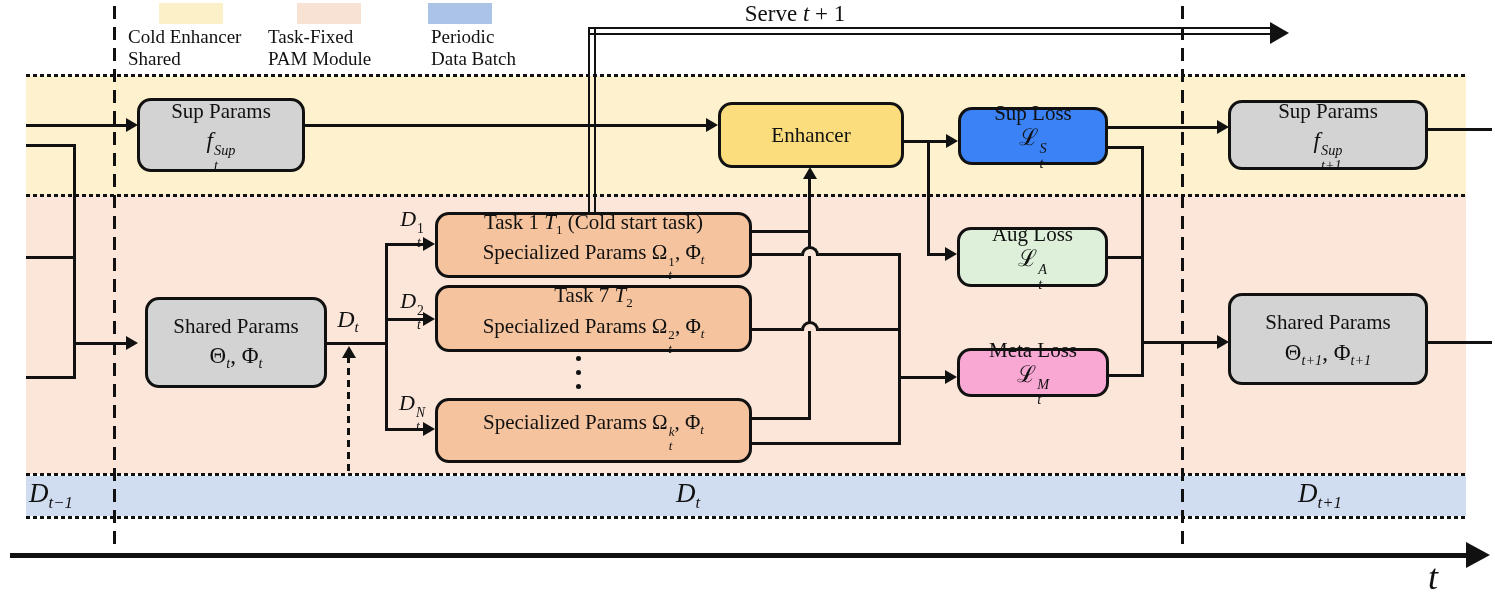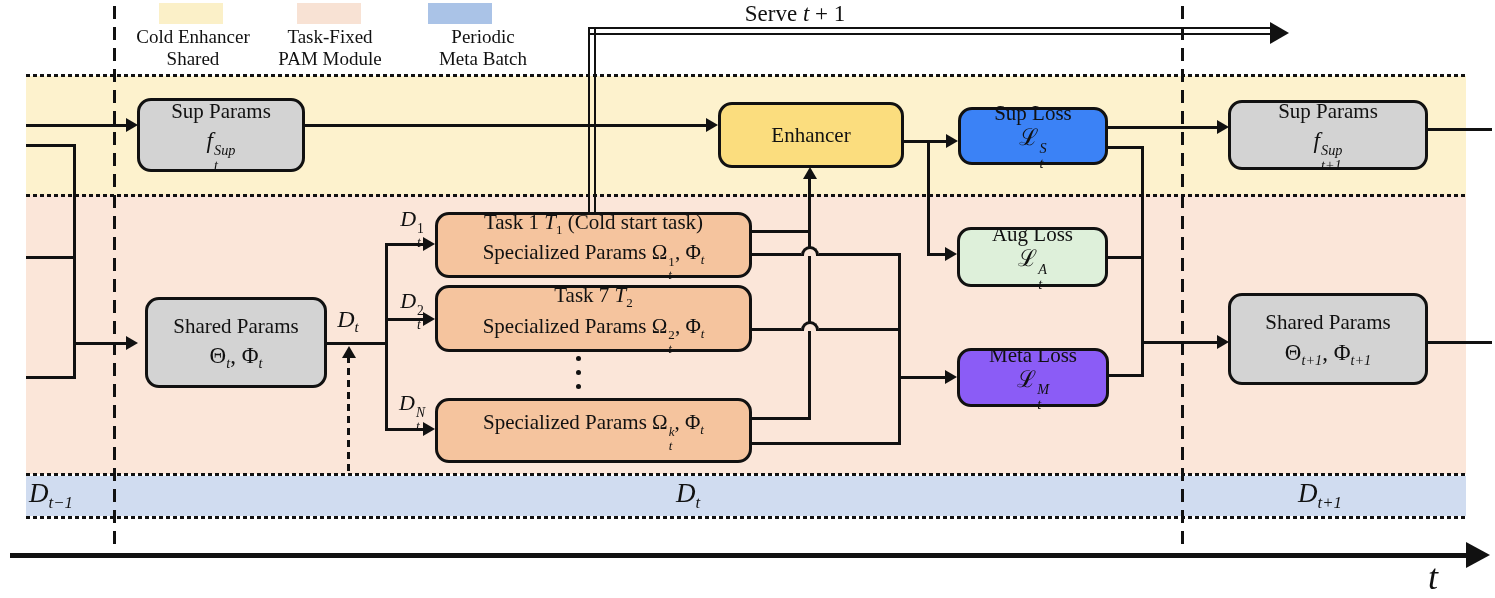--- a/index.html
+++ b/index.html
@@ -18,21 +18,21 @@
   .arr-u{position:absolute;width:0;height:0;border-left:7px solid transparent;border-right:7px solid transparent;border-bottom:12px solid #111;z-index:5;}
   .hop{position:absolute;width:18px;height:10px;border:3px solid #111;border-bottom:none;
        border-radius:9px 9px 0 0;box-sizing:border-box;z-index:5;}
   .dashedv{position:absolute;width:2.5px;
        background:repeating-linear-gradient(180deg,#111 0 7px,transparent 7px 12px);z-index:4;}
   .box{position:absolute;border:3px solid #111;border-radius:14px;box-sizing:border-box;
        display:flex;flex-direction:column;align-items:center;justify-content:center;
        font-size:21px;line-height:1.35;text-align:center;z-index:6;}
   .lbl{position:absolute;z-index:7;text-align:center;}
   .legend-chip{position:absolute;height:21px;width:64px;z-index:6;}
-  .legend-text{position:absolute;z-index:7;font-size:19px;line-height:1.18;text-align:center;}
+  .legend-text{position:absolute;z-index:7;font-size:19px;line-height:1.18;text-align:left;}
   .it{font-style:italic;}
   .ss{display:inline-flex;flex-direction:column;align-items:flex-start;vertical-align:-0.52em;line-height:1;font-size:0.62em;margin-left:1px;}
   .ss .ssx{display:block;height:1.05em;}
   .sb{font-size:0.62em;vertical-align:-0.35em;}
   .math{font-size:23px;}
   .dots{position:absolute;left:576px;top:356px;display:flex;flex-direction:column;gap:9px;z-index:6;}
   .dots span{width:5px;height:5px;border-radius:50%;background:#111;}
   .tl{position:absolute;left:10px;top:553px;width:1458px;height:5px;background:#111;z-index:5;}
   .tl-arr{position:absolute;left:1466px;top:542px;width:0;height:0;border-top:13px solid transparent;
           border-bottom:13px solid transparent;border-left:24px solid #111;z-index:5;}
@@ -62,21 +62,21 @@
   <div class="legend-text" style="left:128px;top:26px;width:130px;">
     <div>Cold Enhancer</div>
       <div>Shared</div>
   </div>
   <div class="legend-text" style="left:268px;top:26px;width:124px;">
     <div>Task-Fixed</div>
       <div>PAM Module</div>
   </div>
   <div class="legend-text" style="left:431px;top:26px;width:104px;">
     <div>Periodic</div>
-      <div>Meta Batch</div>
+      <div>Data Batch</div>
   </div>
 
   <div class="lbl" style="left:700px;top:1px;width:190px;font-size:23px;"><span><span>Serve </span></span><span><span class="it">t</span></span><span><span> + 1</span></span></div>
   <div class="dbl-v" style="left:588px;top:27px;height:185px;"></div>
   <div class="dbl-h" style="left:588px;top:27px;width:684px;"></div>
   <div class="serve-arr"></div>
 
   <div class="hl" style="left:26px;top:124px;width:101px;"></div>
   <div class="arr-r" style="left:126px;top:118px;"></div>
   <div class="hl" style="left:26px;top:144px;width:50px;"></div>
@@ -152,21 +152,21 @@
             <span class="ssx it">t</span>
           </span></span></div>
   </div>
   <div class="box" style="left: 957px; top: 227px; width: 151px; height: 60px; line-height: 1.15; background: rgb(222, 240, 218);">
     <div>Aug Loss</div>
     <div class="math"><span><span>ℒ</span><span class="ss">
             <span class="ssx it">A</span>
             <span class="ssx it">t</span>
           </span></span></div>
   </div>
-  <div class="box" style="left: 957px; top: 348px; width: 152px; height: 59px; line-height: 1.15; background: #8b5cf6;">
+  <div class="box" style="left: 957px; top: 348px; width: 152px; height: 49px; line-height: 1.15; background: #f9a8d4;">
     <div>Meta Loss</div>
     <div class="math"><span><span>ℒ</span><span class="ss">
             <span class="ssx it">M</span>
             <span class="ssx it">t</span>
           </span></span></div>
   </div>
   <div class="box" style="left: 1228px; top: 100px; width: 200px; height: 70px; background: rgb(211, 211, 211);">
     <div>Sup Params</div>
     <div class="math"><span><span class="it">f</span><span class="ss">
             <span class="ssx it">Sup</span>

